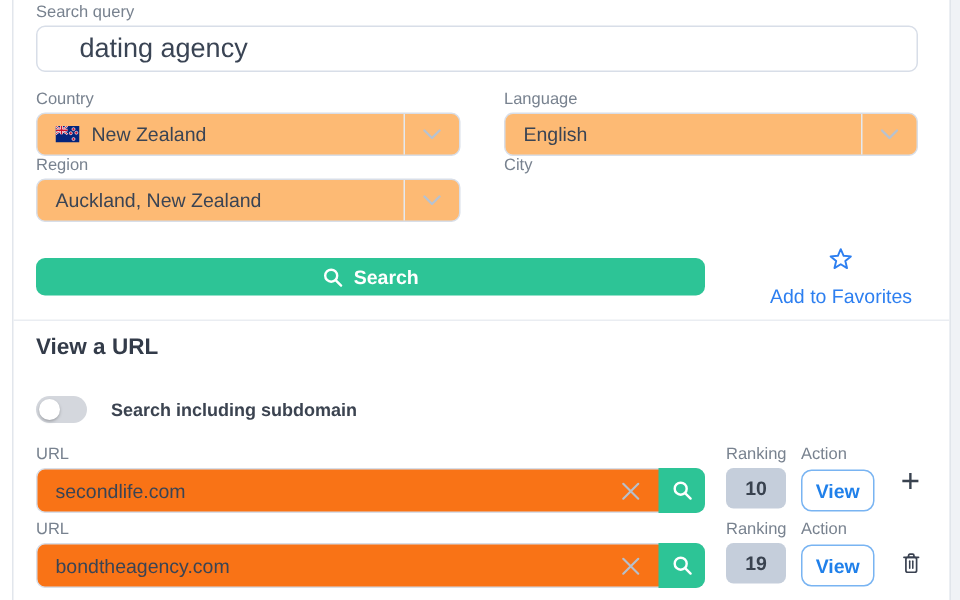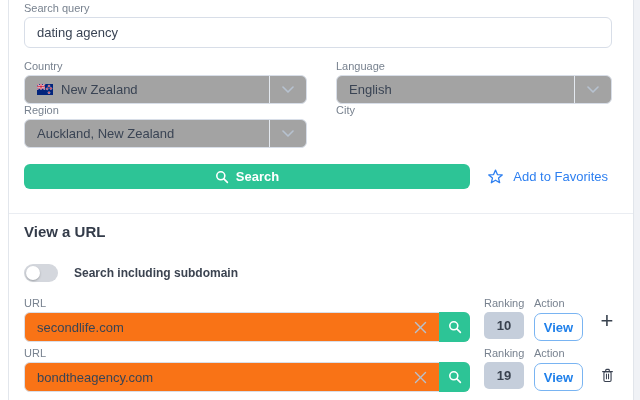--- a/index.html
+++ b/index.html
@@ -11,44 +11,44 @@
     overflow: hidden;
   }
   .left-edge { position:absolute; left:8px; top:0; height:400px; width:1px; background:#e2e6ec; }
   .scroll-track { position:absolute; right:0; top:0; height:400px; width:7px; background:#f0f2f6; border-left:1px solid #e1e5eb; }
 
   .content { position:absolute; left:24px; top:0; width:588px; }
   .field-label { font-size:11px; color:#78828f; line-height:13px; margin-bottom:2px; }
   .query-field { padding-top:2px; }
   .text-input {
     width:100%; height:31px; border:1px solid #d8dee8; border-radius:6px;
-    padding:0 12px; font-size:13px; font-family:"Liberation Sans",sans-serif;
+    padding:0 28px; font-size:18px; font-family:"Liberation Sans",sans-serif;
     color:#3a4454; outline:none; background:#fff;
   }
   .grid { display:grid; grid-template-columns:283px 1fr; column-gap:29px; }
   .row-2 { margin-top:12px; }
   .row-3 { margin-top:0; }
   .select {
     height:29px; border:1px solid #d8dee8; border-radius:6px;
-    display:flex; align-items:stretch; background:#a3a3a3; cursor:pointer;
+    display:flex; align-items:stretch; background:#fdba74; cursor:pointer;
   }
   .sel-value {
     flex:1; display:flex; align-items:center; gap:8px; padding-left:12px;
     font-size:13px; color:#3a4454; white-space:nowrap; overflow:hidden;
   }
   .flag { display:flex; align-items:center; }
   .sel-chev { width:37px; border-left:1px solid #e4e9f0; display:flex; align-items:center; justify-content:center; }
 
   .search-row { margin-top:16px; display:flex; align-items:center; }
   .search-btn {
     width:446px; height:25px; background:#2dc496; border:none; border-radius:6px;
     color:#fff; font-weight:bold; font-size:13px; font-family:inherit;
     display:flex; align-items:center; justify-content:center; gap:7px; cursor:pointer;
   }
-  .fav-link { margin-left:auto; margin-right:4px; display:flex; align-items:center; gap:9px; color:#2d7ff0; font-size:13px; cursor:pointer; }
+  .fav-link { margin-left:auto; margin-right:4px; display:flex; align-items:center; gap:9px; color:#2d7ff0; font-size:13px; cursor:pointer;flex-direction:column; }
 
   .divider { position:absolute; left:9px; top:213px; width:624px; height:1px; background:#eaedf2; }
 
   .section2 { position:absolute; left:24px; top:222px; width:604px; }
   .section-heading { font-size:15px; font-weight:bold; color:#333b49; line-height:19px; }
   .toggle-row { margin-top:23px; display:flex; align-items:center; }
   .toggle { width:34px; height:18px; border-radius:9px; background:#d4d7dd; position:relative; cursor:pointer; flex:none; }
   .toggle-knob { position:absolute; left:2px; top:2px; width:14px; height:14px; border-radius:50%; background:#fff; box-shadow:0 1px 2px rgba(60,64,67,.35); }
   .toggle-label { margin-left:16px; font-size:12px; font-weight:bold; color:#3b4350; }
 

